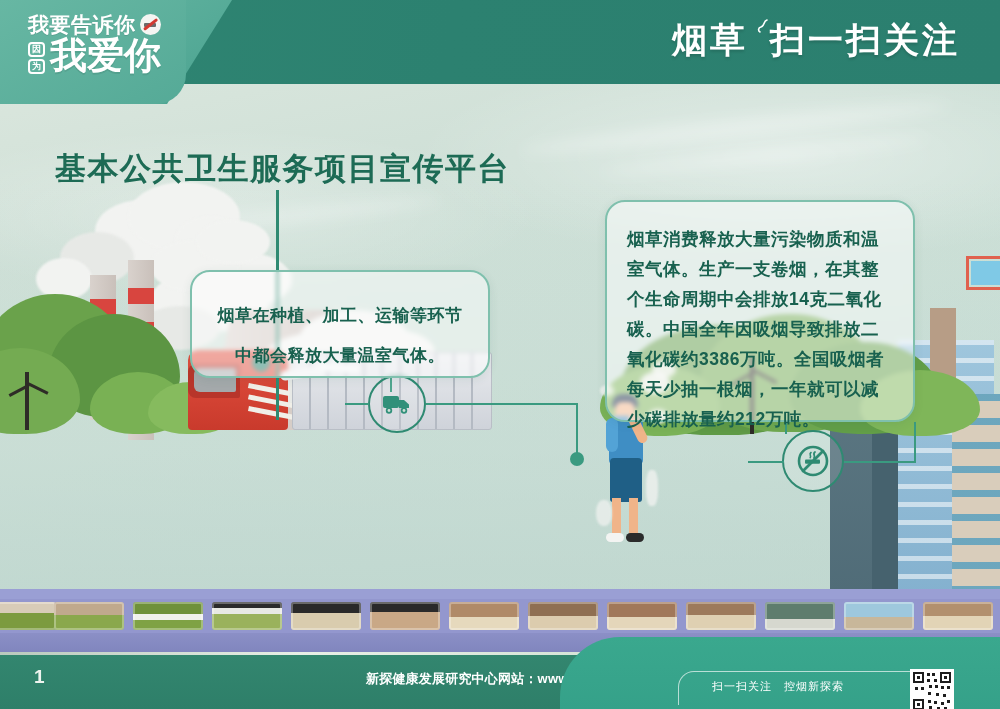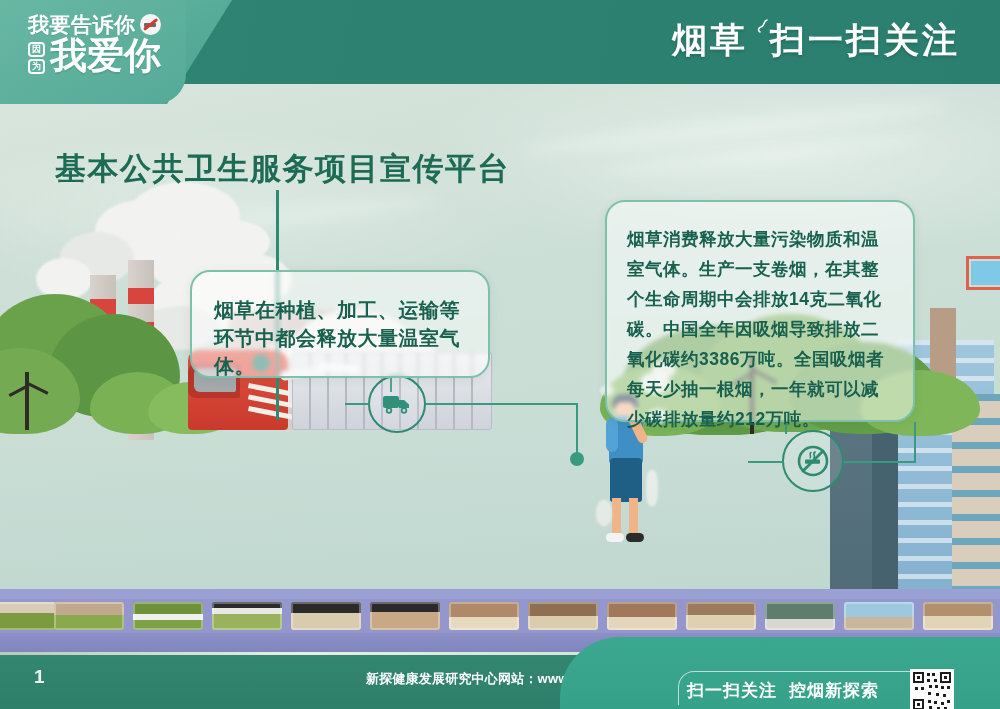--- a/index.html
+++ b/index.html
@@ -113,21 +113,21 @@
   .callout{
     position:absolute;background:rgba(255,255,255,.50);
     border:2px solid #7fc0ad;border-radius:20px;
     box-shadow:0 2px 10px rgba(40,90,80,.10);
     backdrop-filter:blur(2px);
   }
   .callout p{
     margin:0;color:#18614f;font-weight:bold;letter-spacing:.5px;
   }
   #callout-left{left:190px;top:270px;width:300px;height:108px;padding:24px 22px;}
-  #callout-left p{font-size:20px;line-height:28px;}
+  #callout-left p{font-size:17px;line-height:40px;text-align:center;}
   #callout-right{left:605px;top:200px;width:310px;height:222px;padding:22px 20px;}
   #callout-right p{font-size:17.5px;line-height:30px;}
 
   .conn{position:absolute;border:2px solid #3a9a80;}
   .icon-circle{
     position:absolute;border:2px solid #2f8a72;border-radius:50%;
     display:flex;align-items:center;justify-content:center;background:rgba(255,255,255,.12);
   }
 
   
@@ -153,21 +153,21 @@
   .wechat-logo{position:relative;width:36px;height:26px;}
   .wechat-logo .b1,.wechat-logo .b2{position:absolute;background:#ffffff;border-radius:50%;}
   .wechat-logo .b1{left:0;top:0;width:25px;height:20px;}
   .wechat-logo .b2{left:13px;top:8px;width:21px;height:17px;}
   .wechat-logo i{position:absolute;background:#35a189;border-radius:50%;width:3px;height:3px;}
   .wechat-name{color:#ffffff;font-size:25px;font-weight:normal;letter-spacing:1px;}
   .scan-box{
     position:absolute;left:118px;top:34px;width:262px;height:34px;
     border:1.5px solid rgba(255,255,255,.65);border-radius:16px 16px 0 0;border-bottom:none;
   }
-  .scan-text{position:absolute;left:127px;top:42px;color:#ffffff;font-size:17px;font-weight:bold;letter-spacing:1px;}
+  .scan-text{position:absolute;left:152px;top:42px;color:#ffffff;font-size:11px;font-weight:normal;letter-spacing:1px;}
   .scan-text .sp{display:inline-block;width:12px;}
   .qr{position:absolute;left:350px;top:32px;width:44px;height:44px;background:#ffffff;padding:2px;}
   .qr .cell{position:absolute;background:#1d1d1d;}
 </style>
 </head>
 <body>
 
 <div id="poster">
 
   <div class="bg-wash"></div>

